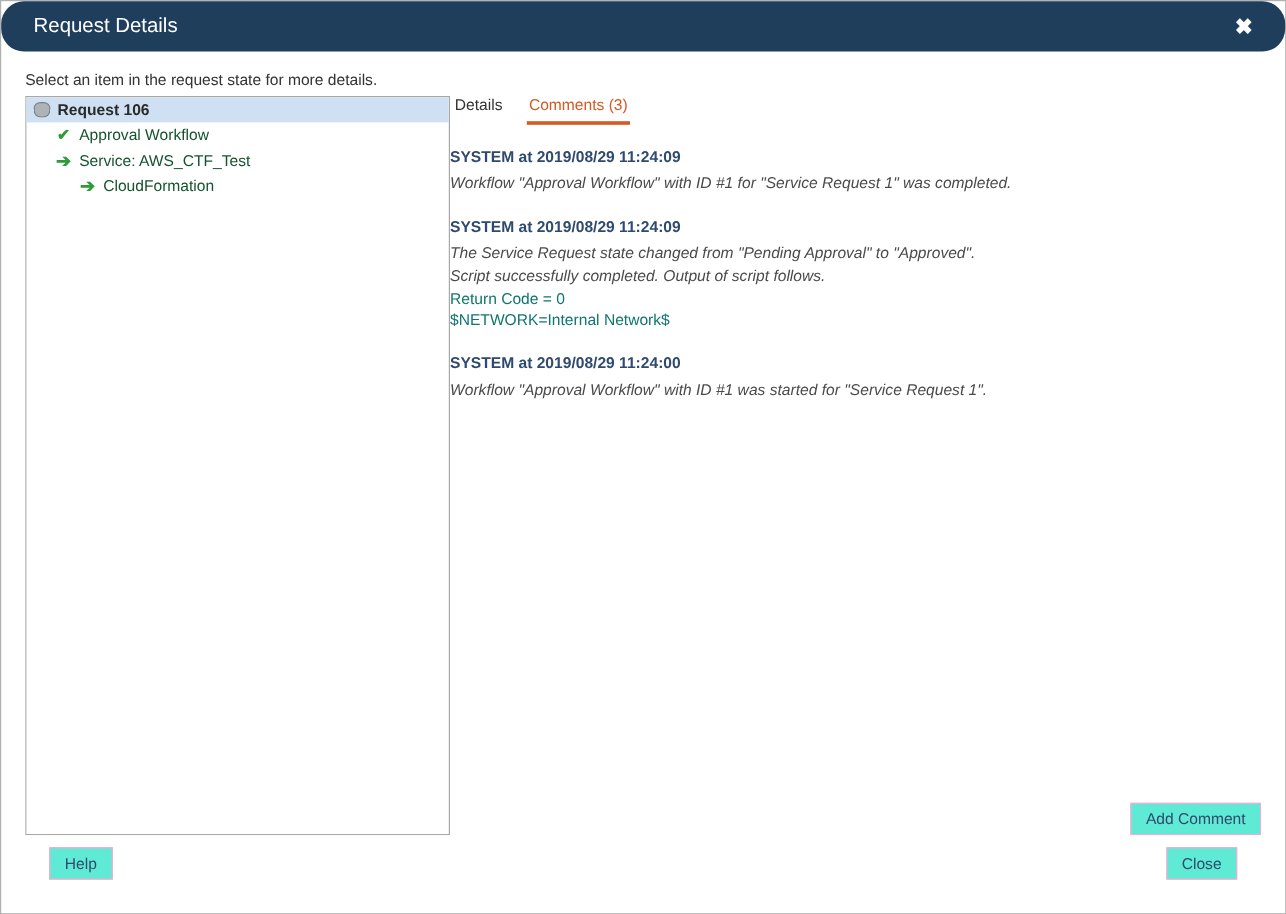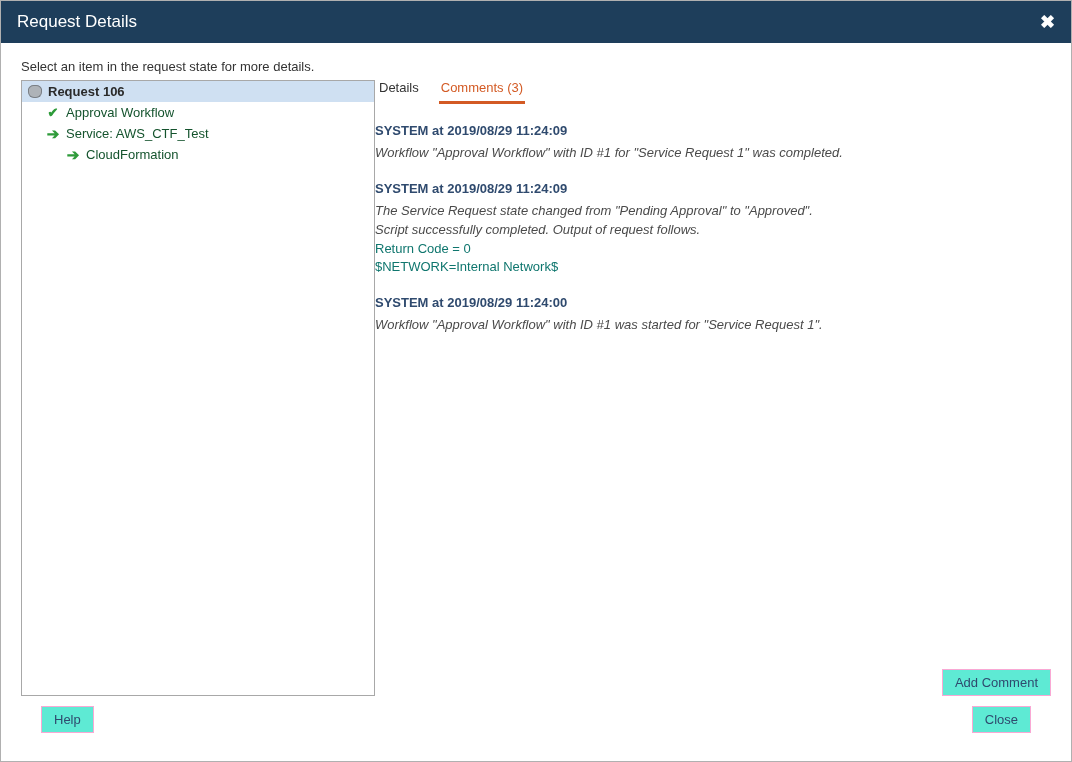--- a/index.html
+++ b/index.html
@@ -1,18 +1,18 @@
 <!DOCTYPE html>
 <html><head>
 <meta charset="utf-8">
 <style>
   * { box-sizing: border-box; }
   html, body { margin:0; padding:0; font-family: Verdana, Arial, sans-serif; font-size:13px; color:#333; background:#fff;}
   .dialog { width:1072px; height:762px; border:1px solid #b0b0b0; position:relative; display:flex; flex-direction:column;}
-  .titlebar { background:#1e3e5b; color:#fff; height:42px; display:flex; align-items:center; padding:0 16px; font-size:17px; font-weight:400; justify-content:space-between;}
+  .titlebar { background:#1e3e5b; color:#fff; height:42px; display:flex; align-items:center; padding:0 27px; font-size:17px; font-weight:400; justify-content:space-between;border-radius:19px;}
   .titlebar .close-x { font-size:18px; font-weight:bold; cursor:pointer; }
   .body { flex:1; padding:16px 20px 12px 20px; display:flex; flex-direction:column; overflow:hidden;}
   .instruction { font-size:13px; color:#333; margin-bottom:6px;}
   .main-row { flex:1; display:flex; overflow:hidden;}
   .tree { width:354px; border:1px solid #a8a8a8; background:#fff; overflow:auto;}
   .tree-item { display:flex; align-items:center; padding:3px 6px; gap:6px; font-size:13px; white-space:nowrap;}
   .tree-item.selected { background:#cfe0f2; font-weight:bold; color:#2a2a2a;}
   .tree-item .label { color:#14532d;}
   .tree-item.selected .label { color:#2a2a2a;}
   .tree-item.depth-1 { padding-left:24px;}
@@ -79,21 +79,21 @@
         </div>
 
         <div class="comments" id="comments">
             <div class="cblock">
               <div class="chead">SYSTEM at 2019/08/29 11:24:09</div>
               <div class="cline-it">Workflow "Approval Workflow" with ID #1 for "Service Request 1" was completed.</div>
             </div>
             <div class="cblock">
               <div class="chead">SYSTEM at 2019/08/29 11:24:09</div>
               <div class="cline-it">The Service Request state changed from "Pending Approval" to "Approved".</div>
-              <div class="cline-it">Script successfully completed. Output of request follows.</div>
+              <div class="cline-it">Script successfully completed. Output of script follows.</div>
               <div class="cline">Return Code = 0</div>
               <div class="cline">$NETWORK=Internal Network$</div>
             </div>
             <div class="cblock">
               <div class="chead">SYSTEM at 2019/08/29 11:24:00</div>
               <div class="cline-it">Workflow "Approval Workflow" with ID #1 was started for "Service Request 1".</div>
             </div>
           </div>
 
         <div class="detail-footer">

